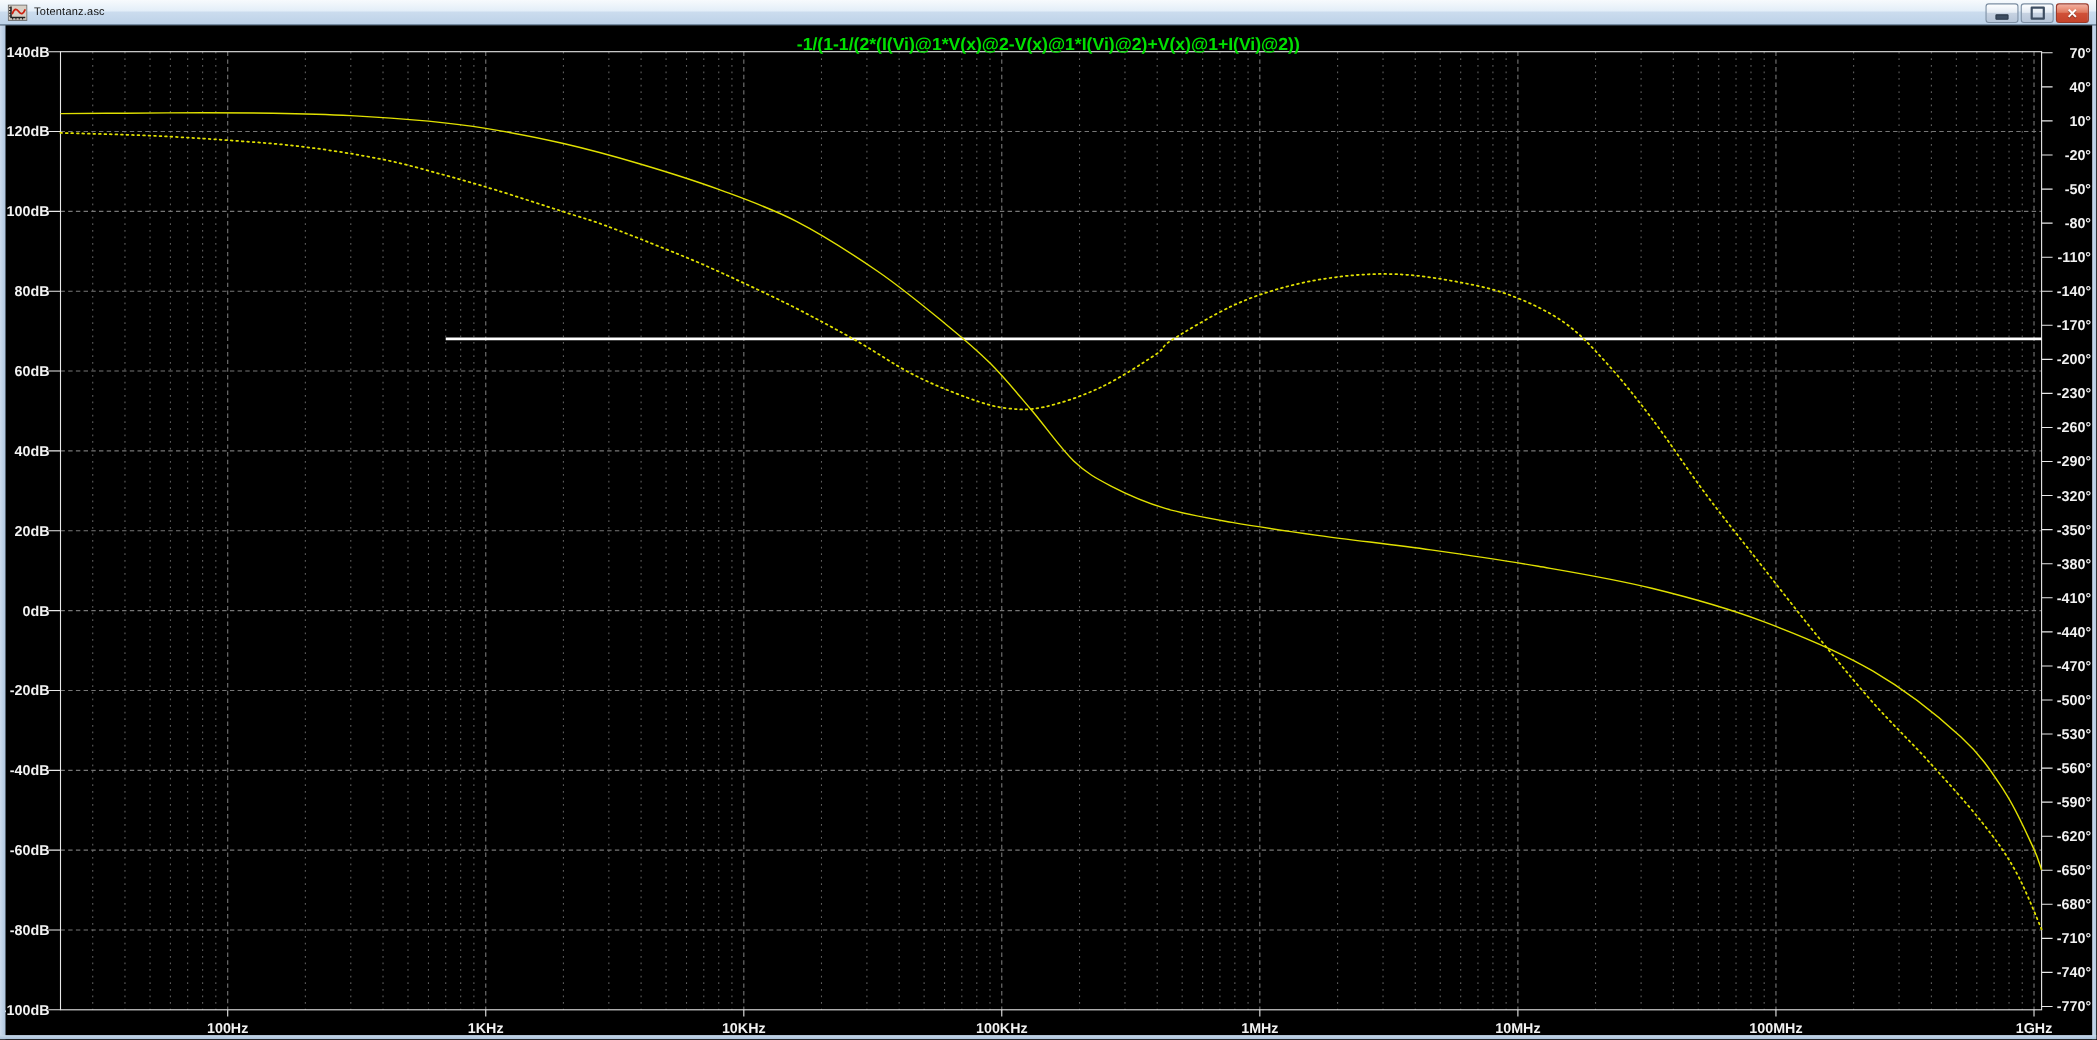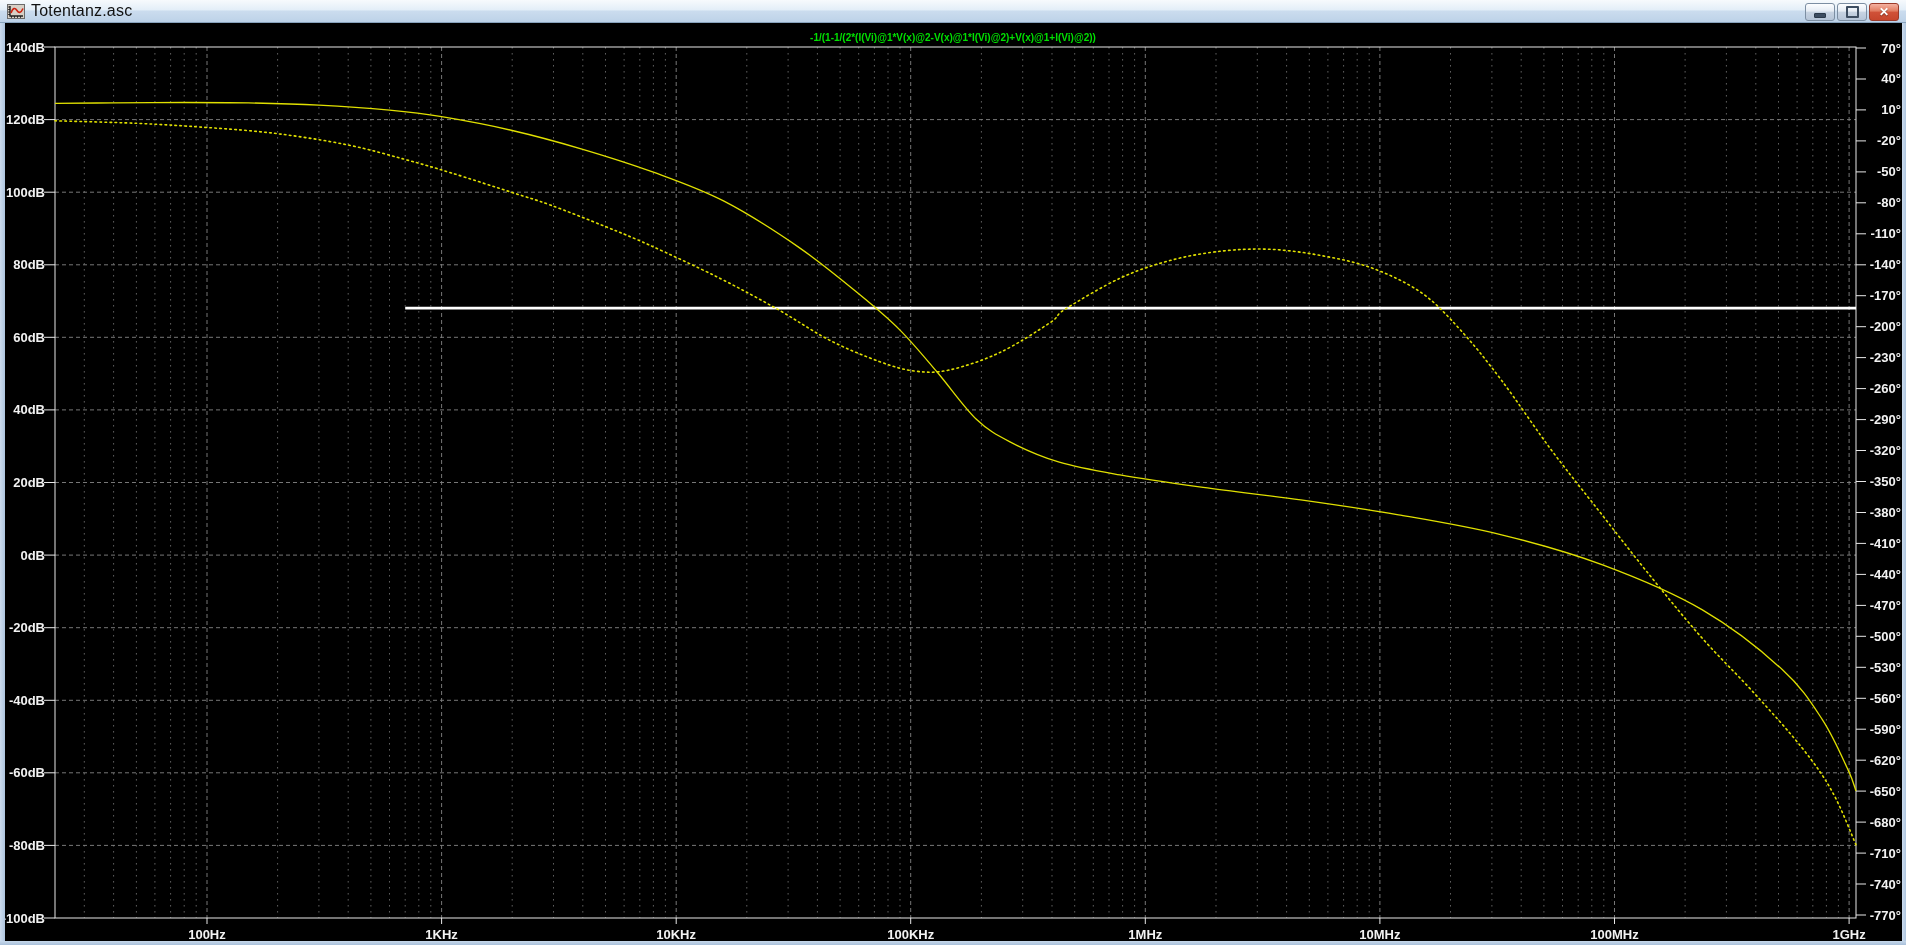--- a/index.html
+++ b/index.html
@@ -9,21 +9,21 @@
     user-select:none;
   }
   
   .titlebar{
     position:absolute;left:0;top:0;width:100%;height:23px;box-sizing:border-box;
     background:linear-gradient(#f7fafd 0%,#e3eef8 45%,#cbdcee 50%,#bdd2e8 100%);
     border-bottom:1px solid #89a3bd;
     display:flex;align-items:center;z-index:10;
   }
   .app-icon{width:18px;height:15px;margin:0 6px 0 7px;flex:0 0 auto;}
-  .win-title{font-size:16px;color:#111;letter-spacing:.2px;}
+  .win-title{font-size:10px;color:#111;letter-spacing:.2px;}
   .win-buttons{position:absolute;right:7px;top:3px;display:flex;gap:2px;}
   .win-btn{
     width:30px;height:18px;box-sizing:border-box;border:1px solid #7c8ea2;border-radius:3px;
     background:linear-gradient(#fdfeff 0%,#e5ecf4 45%,#c7d3e2 50%,#b6c5d8 100%);
     display:flex;align-items:center;justify-content:center;cursor:default;padding:0;
   }
   .win-btn.close{
     border:1px solid #9a3a2a;
     background:linear-gradient(#f4b0a0 0%,#e07a5f 45%,#d05138 50%,#c6452c 100%);
   }
@@ -31,21 +31,21 @@
   .glyph-max{width:9px;height:8px;border:2px solid #3d4d61;border-radius:1px;background:transparent;}
   .glyph-close{color:#fff;font-size:12px;font-weight:bold;line-height:1;text-shadow:0 1px 1px rgba(0,0,0,.4);}
   
   .edge{position:absolute;background:linear-gradient(90deg,#cddcee,#aec5de);z-index:9;}
   .edge.left{left:0;top:23px;width:5px;height:922px;}
   .edge.right{right:0;top:23px;width:4px;height:922px;}
   .edge.bottom{left:0;bottom:0;width:100%;height:4px;background:linear-gradient(#c7d8ea,#a9c0da);}
   
   .trace-title{
     position:absolute;left:0;top:32px;width:100%;text-align:center;z-index:5;
-    font-size:10px;font-weight:bold;color:#00e000;letter-spacing:0;
+    font-size:16px;font-weight:bold;color:#00e000;letter-spacing:0;
   }
   #plot-svg{position:absolute;left:0;top:0;z-index:1;}
 </style>
 </head>
 <body>
 
 <div class="window">
 
   <svg id="plot-svg" width="1906" height="945" viewBox="0 0 1906 945">
       <rect x="0" y="0" width="1906" height="945" fill="#000000"></rect>

